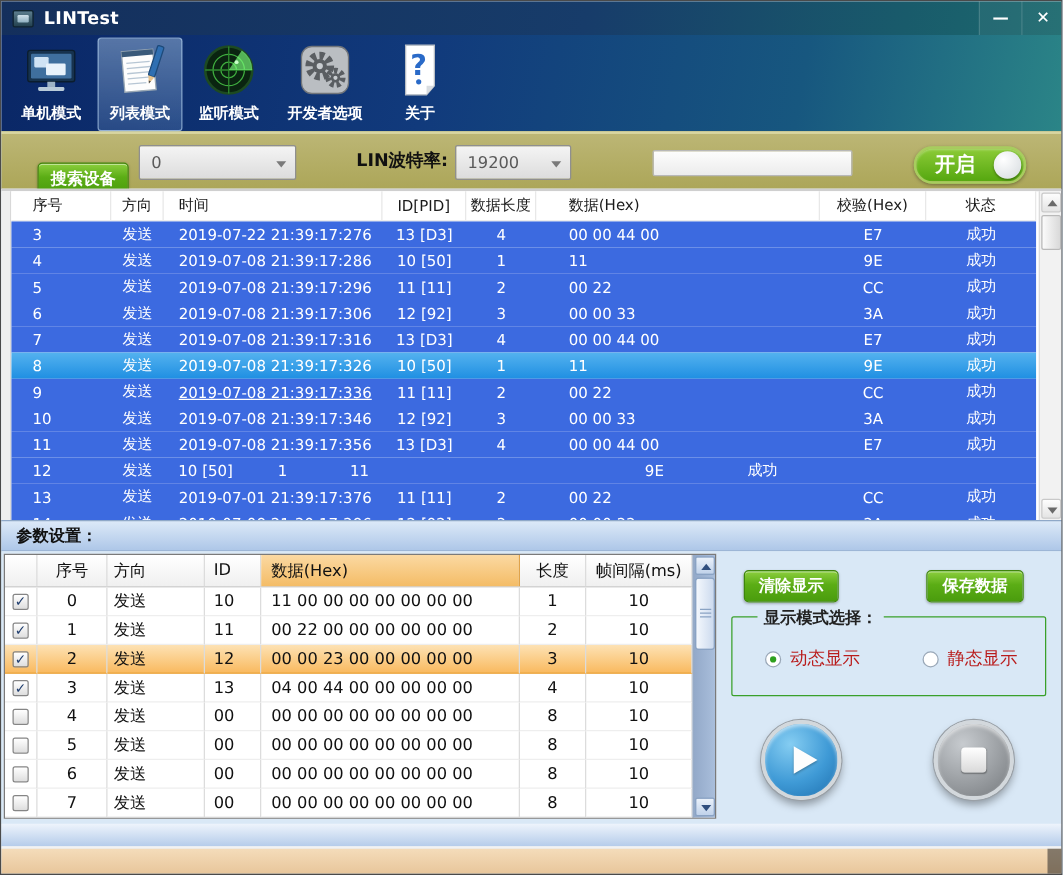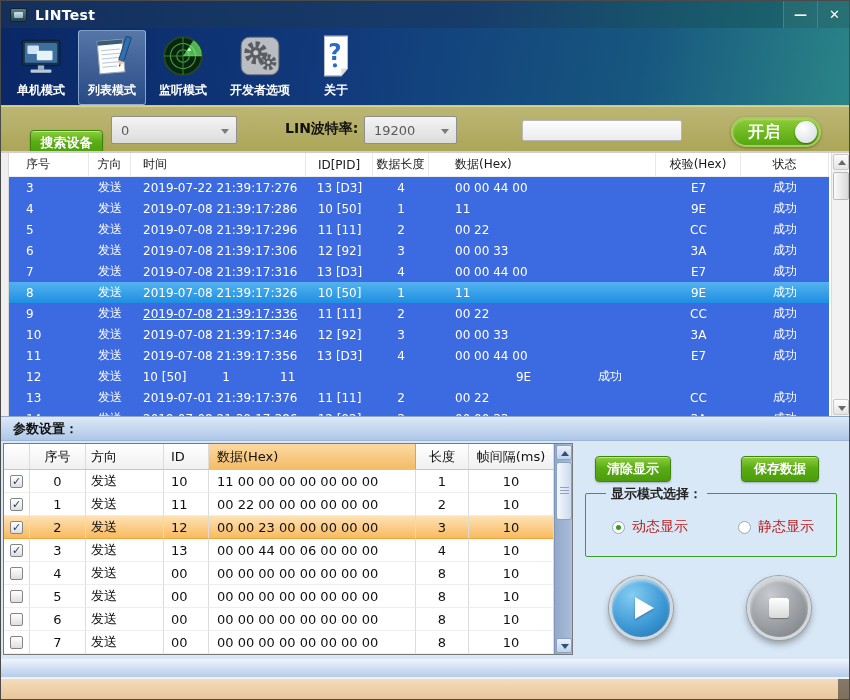--- a/index.html
+++ b/index.html
@@ -456,21 +456,21 @@
             <div class="pt-cell" style="width: 53px; justify-content: center;">3</div>
             <div class="pt-cell" style="width: 85px; justify-content: center;">10</div>
           </div>
           <div class="pt-row">
             <div class="pt-cell" style="width: 26px; justify-content: center;">
               <span class="checkbox">✓</span>
             </div>
             <div class="pt-cell" style="width: 56px; justify-content: center;">3</div>
             <div class="pt-cell" style="width: 78px; justify-content: flex-start; padding-left: 5px;">发送</div>
             <div class="pt-cell" style="width: 45px; justify-content: flex-start; padding-left: 7px;">13</div>
-            <div class="pt-cell" style="width: 207px; justify-content: flex-start; padding-left: 8px;">00 00 44 00 06 00 00 00</div>
+            <div class="pt-cell" style="width: 207px; justify-content: flex-start; padding-left: 8px;">04 00 44 00 00 00 00 00</div>
             <div class="pt-cell" style="width: 53px; justify-content: center;">4</div>
             <div class="pt-cell" style="width: 85px; justify-content: center;">10</div>
           </div>
           <div class="pt-row">
             <div class="pt-cell" style="width: 26px; justify-content: center;">
               <span class="checkbox"></span>
             </div>
             <div class="pt-cell" style="width: 56px; justify-content: center;">4</div>
             <div class="pt-cell" style="width: 78px; justify-content: flex-start; padding-left: 5px;">发送</div>
             <div class="pt-cell" style="width: 45px; justify-content: flex-start; padding-left: 7px;">00</div>

